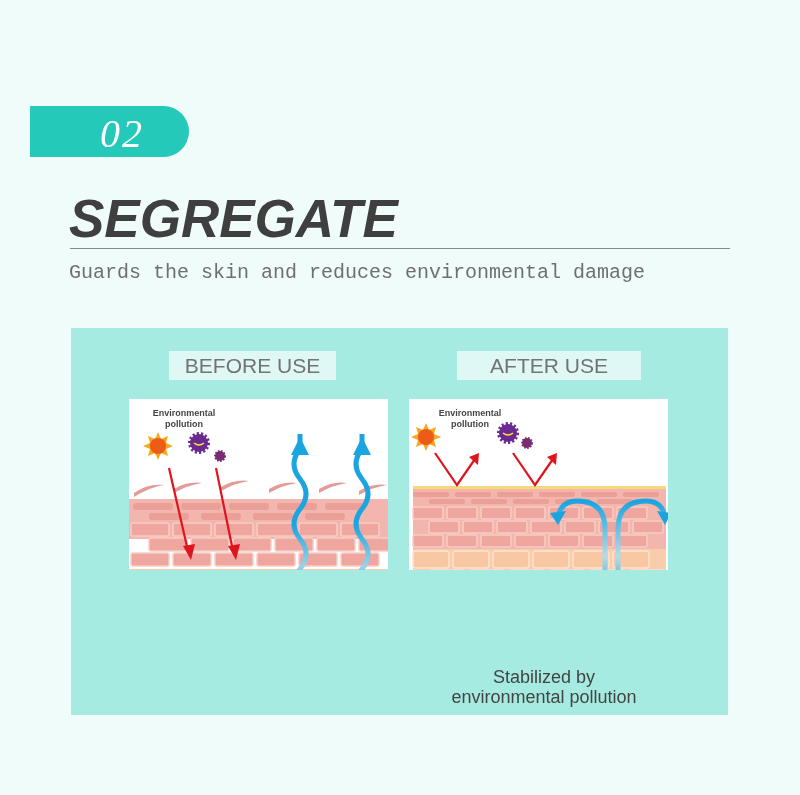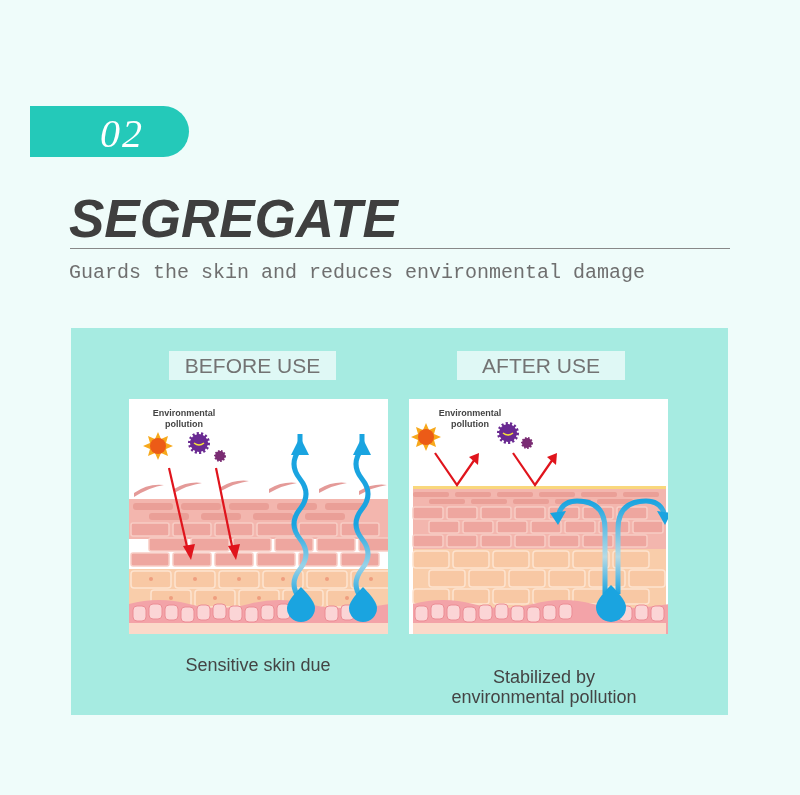--- a/index.html
+++ b/index.html
@@ -21,41 +21,41 @@
     font-style: italic;
   }
   .divider { position: absolute; left: 70px; top: 248px; width: 660px; height: 1px; background: #888; }
   .subtitle { position: absolute; left: 69px; top: 261px; font-size: 20px; color: #6f6f6f; font-family: Liberation Mono, monospace; }
 
   .panel { position: absolute; left: 71px; top: 328px; width: 657px; height: 387px; background: #a6ebe1; }
   .label-box {
     position: absolute; height: 29px; background: #dff8f5; color: #737373; font-size: 21px;
     text-align: center; line-height: 30px;
   }
-  .card { position: absolute; top: 399px; width: 259px; height: 235px; background: #fff; overflow: hidden; }
+  .card { position: absolute; top: 399px; width: 259px; height: 171px; background: #fff; overflow: hidden; }
   .card svg { display: block; }
   .caption {
     position: absolute; width: 260px; text-align: center; color: #444; font-size: 18px; line-height: 20px;
   }
   .caption span { display: block; }
 </style>
 </head>
 <body>
 
 <div class="badge">
   <span class="badge-num">02</span>
 </div>
 <div class="title">SEGREGATE</div>
 <div class="divider"></div>
 <div class="subtitle">Guards the skin and reduces environmental damage</div>
 
 <div class="panel"></div>
 
 <div class="label-box" style="left:169px; top:351px; width:167px;">BEFORE USE</div>
-<div class="label-box" style="left:457px; top:351px; width:168px;">AFTER USE</div>
+<div class="label-box" style="left:457px; top:351px; width:184px;">AFTER USE</div>
 
 <div class="card" style="left:129px;">
   <svg width="259" height="235" viewBox="0 0 259 235">
     <defs>
       <linearGradient id="fadeB" x1="0" y1="0" x2="0" y2="1">
         <stop offset="0" stop-color="#1aa4e0"></stop>
         <stop offset="0.55" stop-color="#1aa4e0"></stop>
         <stop offset="0.8" stop-color="#9ad3e8"></stop>
         <stop offset="1" stop-color="#1aa4e0"></stop>
       </linearGradient>
@@ -306,18 +306,17 @@
       <polygon points="141,114 157,112 149,126"></polygon>
       <polygon points="248,112 262,114 256,126"></polygon>
     </g>
     <g fill="#1aa4e0">
       <path d="M202 186 q-15 15 -15 22 a15 15 0 0 0 30 0 q0 -7 -15 -22z"></path>
     </g>
   </svg>
 </div>
 
 <div class="caption" style="left:128px; top:655px;">
-  <span>Sensitive skin due</span>
 </div>
 <div class="caption" style="left:414px; top:655px;margin-top:12px;">
   <span>Stabilized by</span>
   <span>environmental pollution</span>
 </div>
 
 </body></html>

